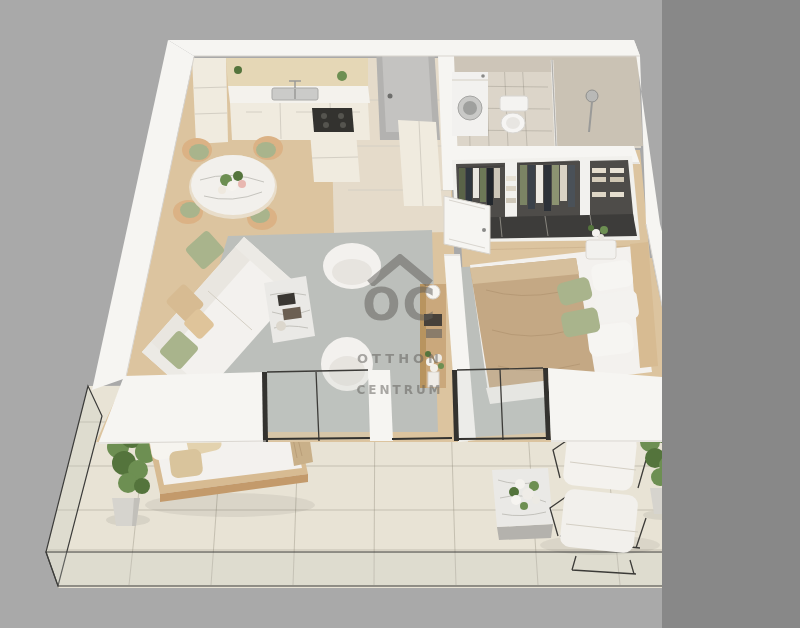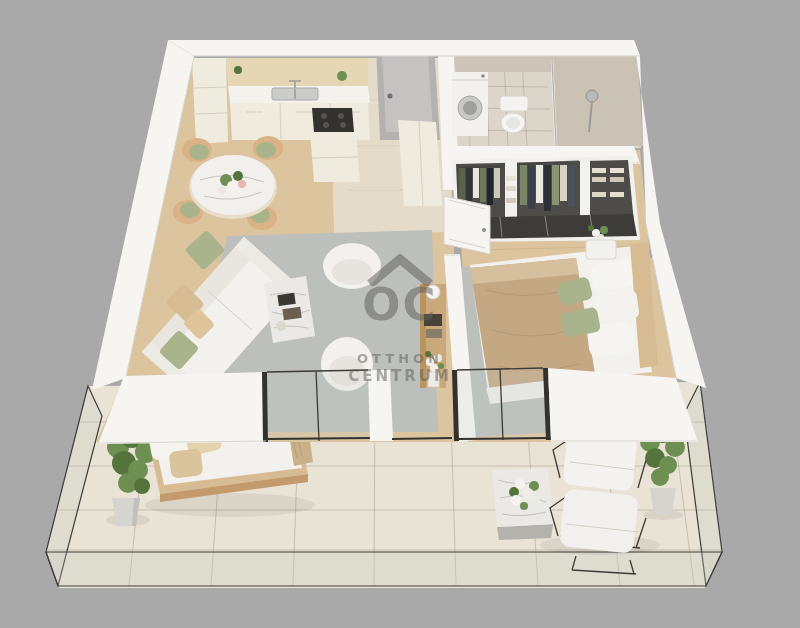--- a/index.html
+++ b/index.html
@@ -1,19 +1,20 @@
 <!DOCTYPE html>
 <html style="--bg: #a9a9a9; --wall: #f6f5f2; --wall-shade: #e9e6e0; --wood: #dcc49f; --wood-light: #e6dfd1; --tile-terrace: #e8e3d5; --rug: #bcbfbb; --sofa: #f3f1ee; --sage: #a9b48c; --tan: #d7bb92; --duvet: #c4a884; --marble: #eae9e6; --cabinet: #f0ebdf; --backsplash: #e5d7b6; --bath-tile: #cdc5b8; --bath-floor: #dcd5c9; --door-gray: #b3b2b0; --metal: #33322f; --plant: #6d8f52; --plant-dark: #54743c; --watermark: rgba(95,93,90,0.52);"><head>
 <meta charset="utf-8">
 <style>
   html,body{margin:0;padding:0;background:#888;}
   .stage{
-    position:relative;width:800px;height:628px;overflow:hidden;
+    position:relative;width:644px;height:628px;overflow:hidden;
     background:var(--bg,#a9a9a9);
     font-family:"DejaVu Sans","Liberation Sans",sans-serif;
+    padding-left:18px;
   }
   .scene{position:absolute;left:0;top:0;}
 
   
   .f-wall{fill:var(--wall,#f6f5f2);}
   .f-wallshade{fill:var(--wall-shade,#e9e6e0);}
   .f-wood{fill:var(--wood,#dcc49f);}
   .f-wood2{fill:var(--wood-light,#e6dfd1);}
   .f-tile{fill:var(--tile-terrace,#e8e3d5);}
   .f-rug{fill:var(--rug,#bcbfbb);}
@@ -43,21 +44,21 @@
 
   
   .watermark{
     position:absolute;left:322px;top:254px;width:156px;
     text-align:center;color:var(--watermark,rgba(95,93,90,.52));
     pointer-events:none;user-select:none;line-height:1;
   }
   .wm-roof{display:block;margin:0 auto;}
   .wm-oc{font-size:45px;font-weight:bold;letter-spacing:2px;margin-top:-4px;}
   .wm-l1{font-size:13px;font-weight:bold;letter-spacing:4px;margin-top:25px;}
-  .wm-l2{font-size:15px;font-weight:bold;letter-spacing:3px;margin-top:4px;}
+  .wm-l2{font-size:12px;font-weight:bold;letter-spacing:3px;margin-top:19px;}
 </style>
 </head>
 <body>
 
 <div class="stage">
 <svg class="scene" width="800" height="628" viewBox="0 0 800 628">
 
   <g>
     <polygon class="f-tile" points="88,386 700,382 722,552 706,588 58,588 46,552"></polygon>
     <path class="grout" d="M150 386 L129 585 M225 386 L211 585 M300 384 L293 585 M375 384 L374 585 M450 384 L456 585 M525 384 L538 585 M600 383 L620 585 M668 383 L694 585 M79 422 L706 422 M68 466 L712 466 M56 510 L717 510 M48 550 L721 550"></path>

